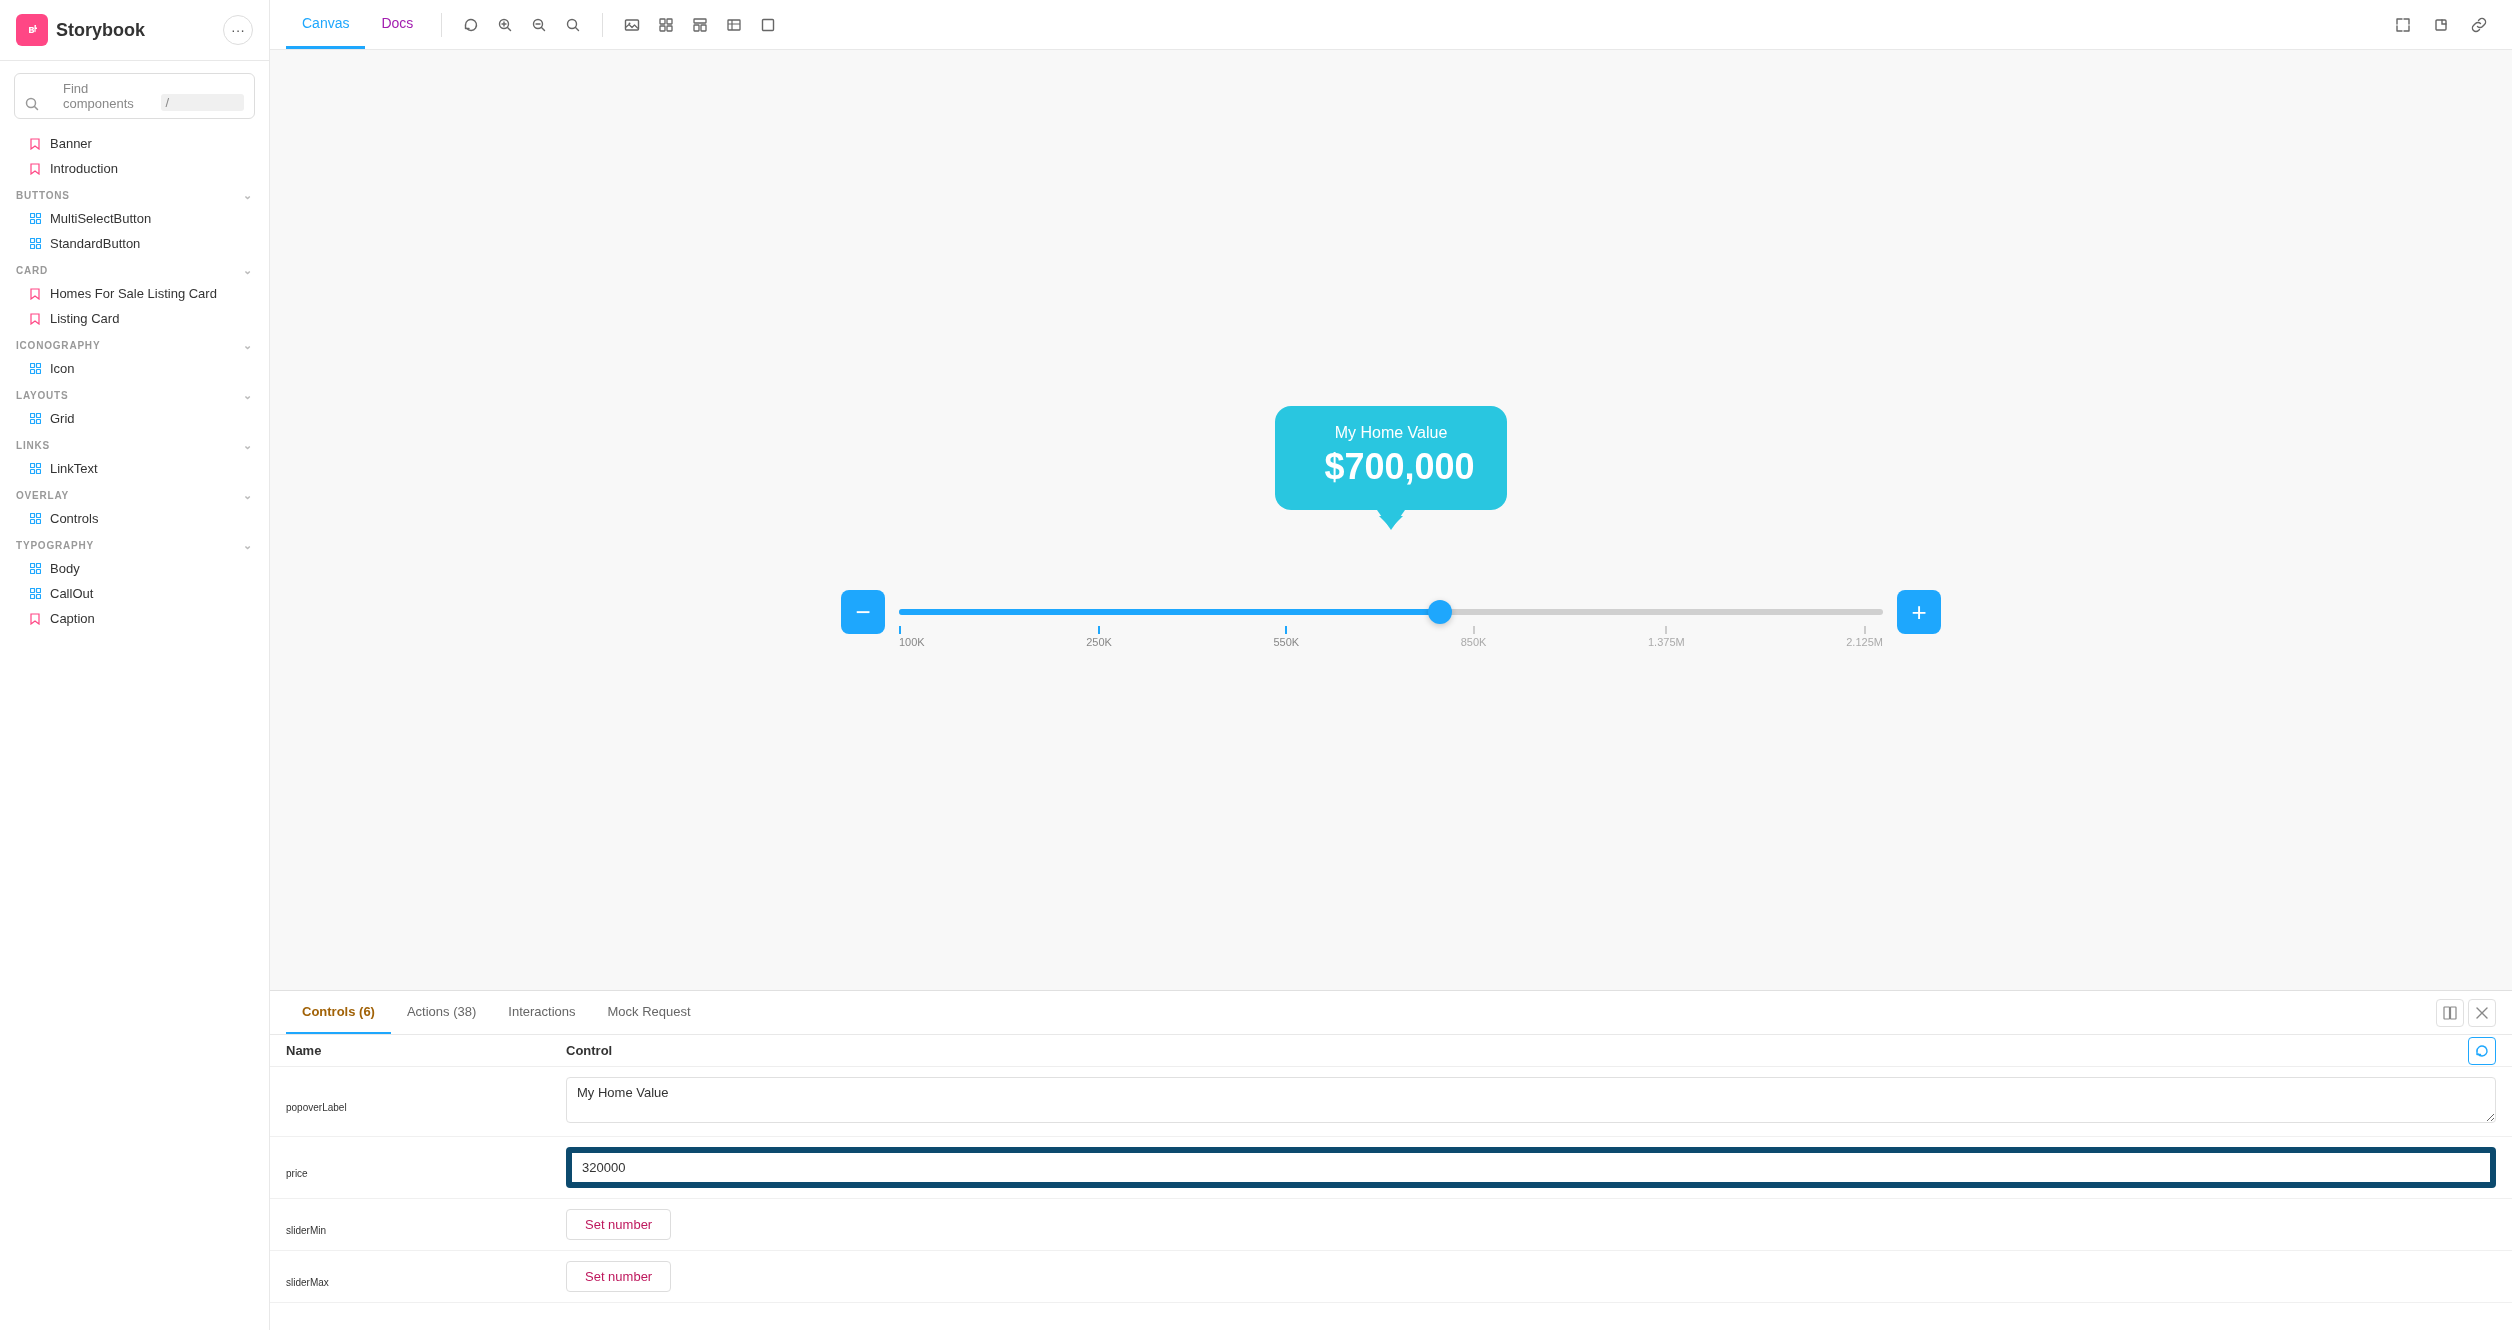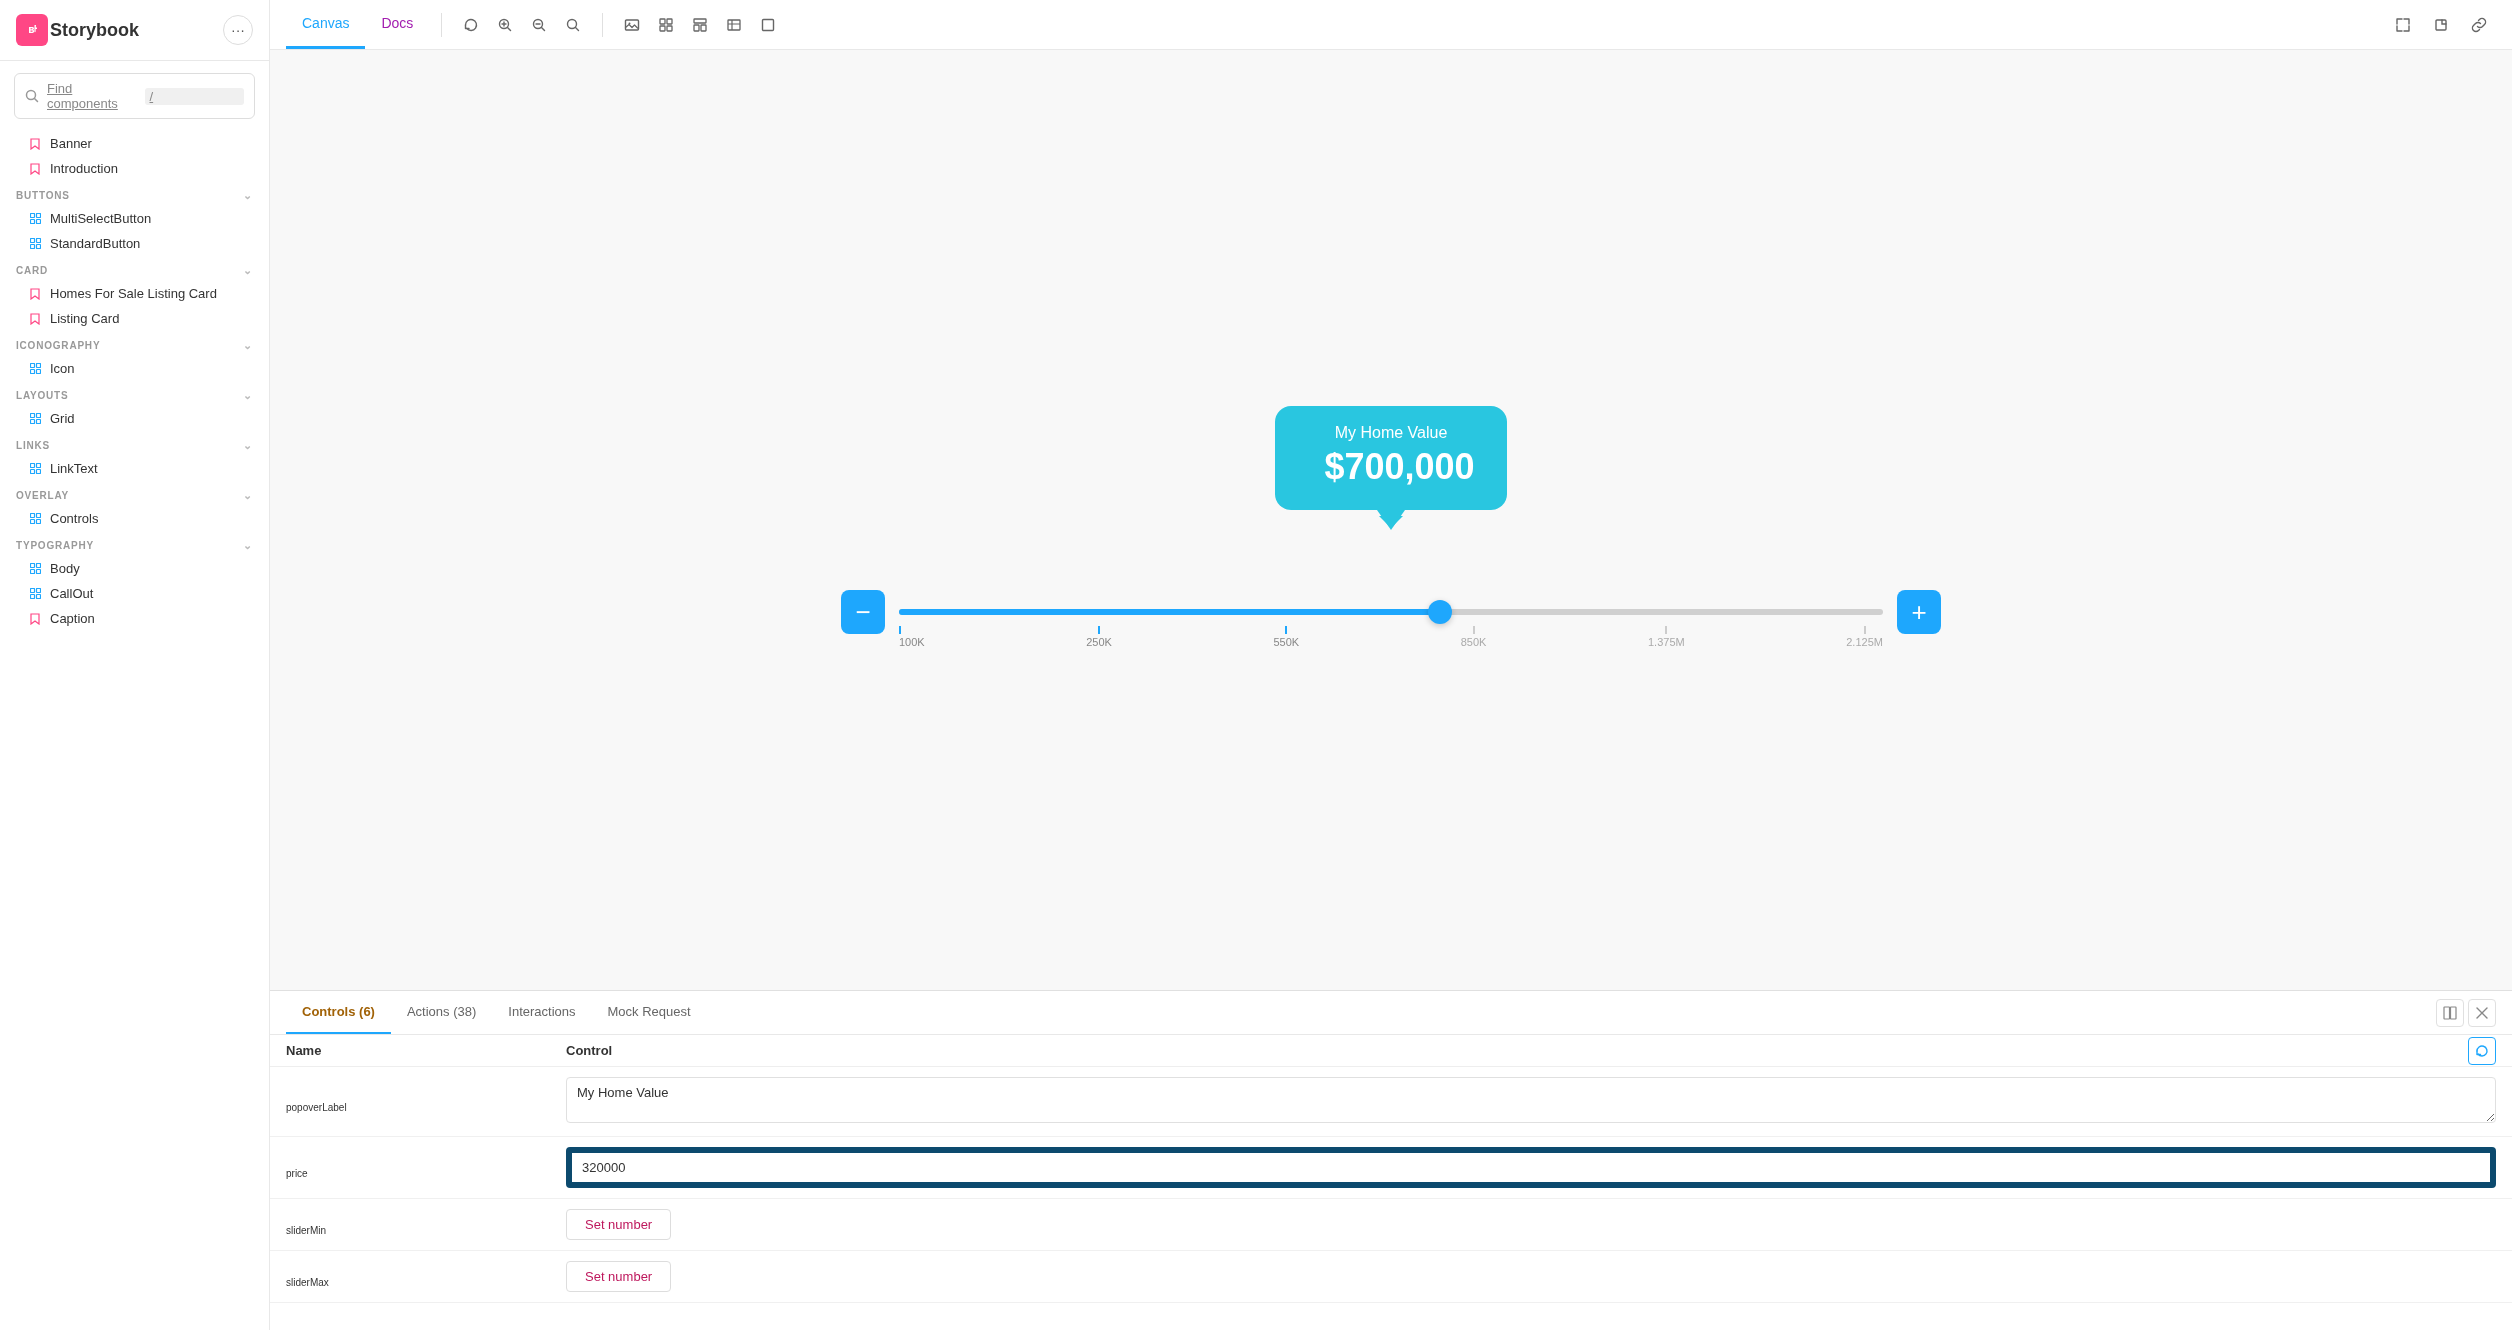--- a/index.html
+++ b/index.html
@@ -13,21 +13,21 @@
       display: flex;
       flex-direction: column;
       background: #fff;
       overflow-y: auto;
     }
     .sidebar-header {
       display: flex;
       align-items: center;
       padding: 14px 16px;
       border-bottom: 1px solid #e8e8e8;
-      gap: 2px;
+      gap: 8px;
     }
     .storybook-logo {
       width: 32px; height: 32px;
       background: #ff4785;
       border-radius: 6px;
       display: flex; align-items: center; justify-content: center;
       color: #fff; font-weight: bold; font-size: 16px;
       flex-shrink: 0;
     }
     .sidebar-title {
@@ -42,28 +42,27 @@
       border: 1px solid #ddd;
       background: #fff;
       display: flex; align-items: center; justify-content: center;
       cursor: pointer;
       color: #555;
       font-size: 14px;
     }
     .search-bar {
       margin: 12px 14px;
       display: flex;
-      align-items: center;
+      align-items: flex-end;
       border: 1px solid #ddd;
       border-radius: 6px;
       padding: 7px 10px;
-      gap: 8px;
+      gap: 24px;
       color: #888;
       cursor: text;
-      text-decoration: underline;
     }
     .search-bar span { flex: 1; font-size: 13px; color: #888; }
     .search-shortcut {
       background: #f0f0f0;
       border-radius: 3px;
       padding: 1px 5px;
       font-size: 11px;
       color: #666;
     }
     .nav-section { padding: 0 0 6px 0; }

